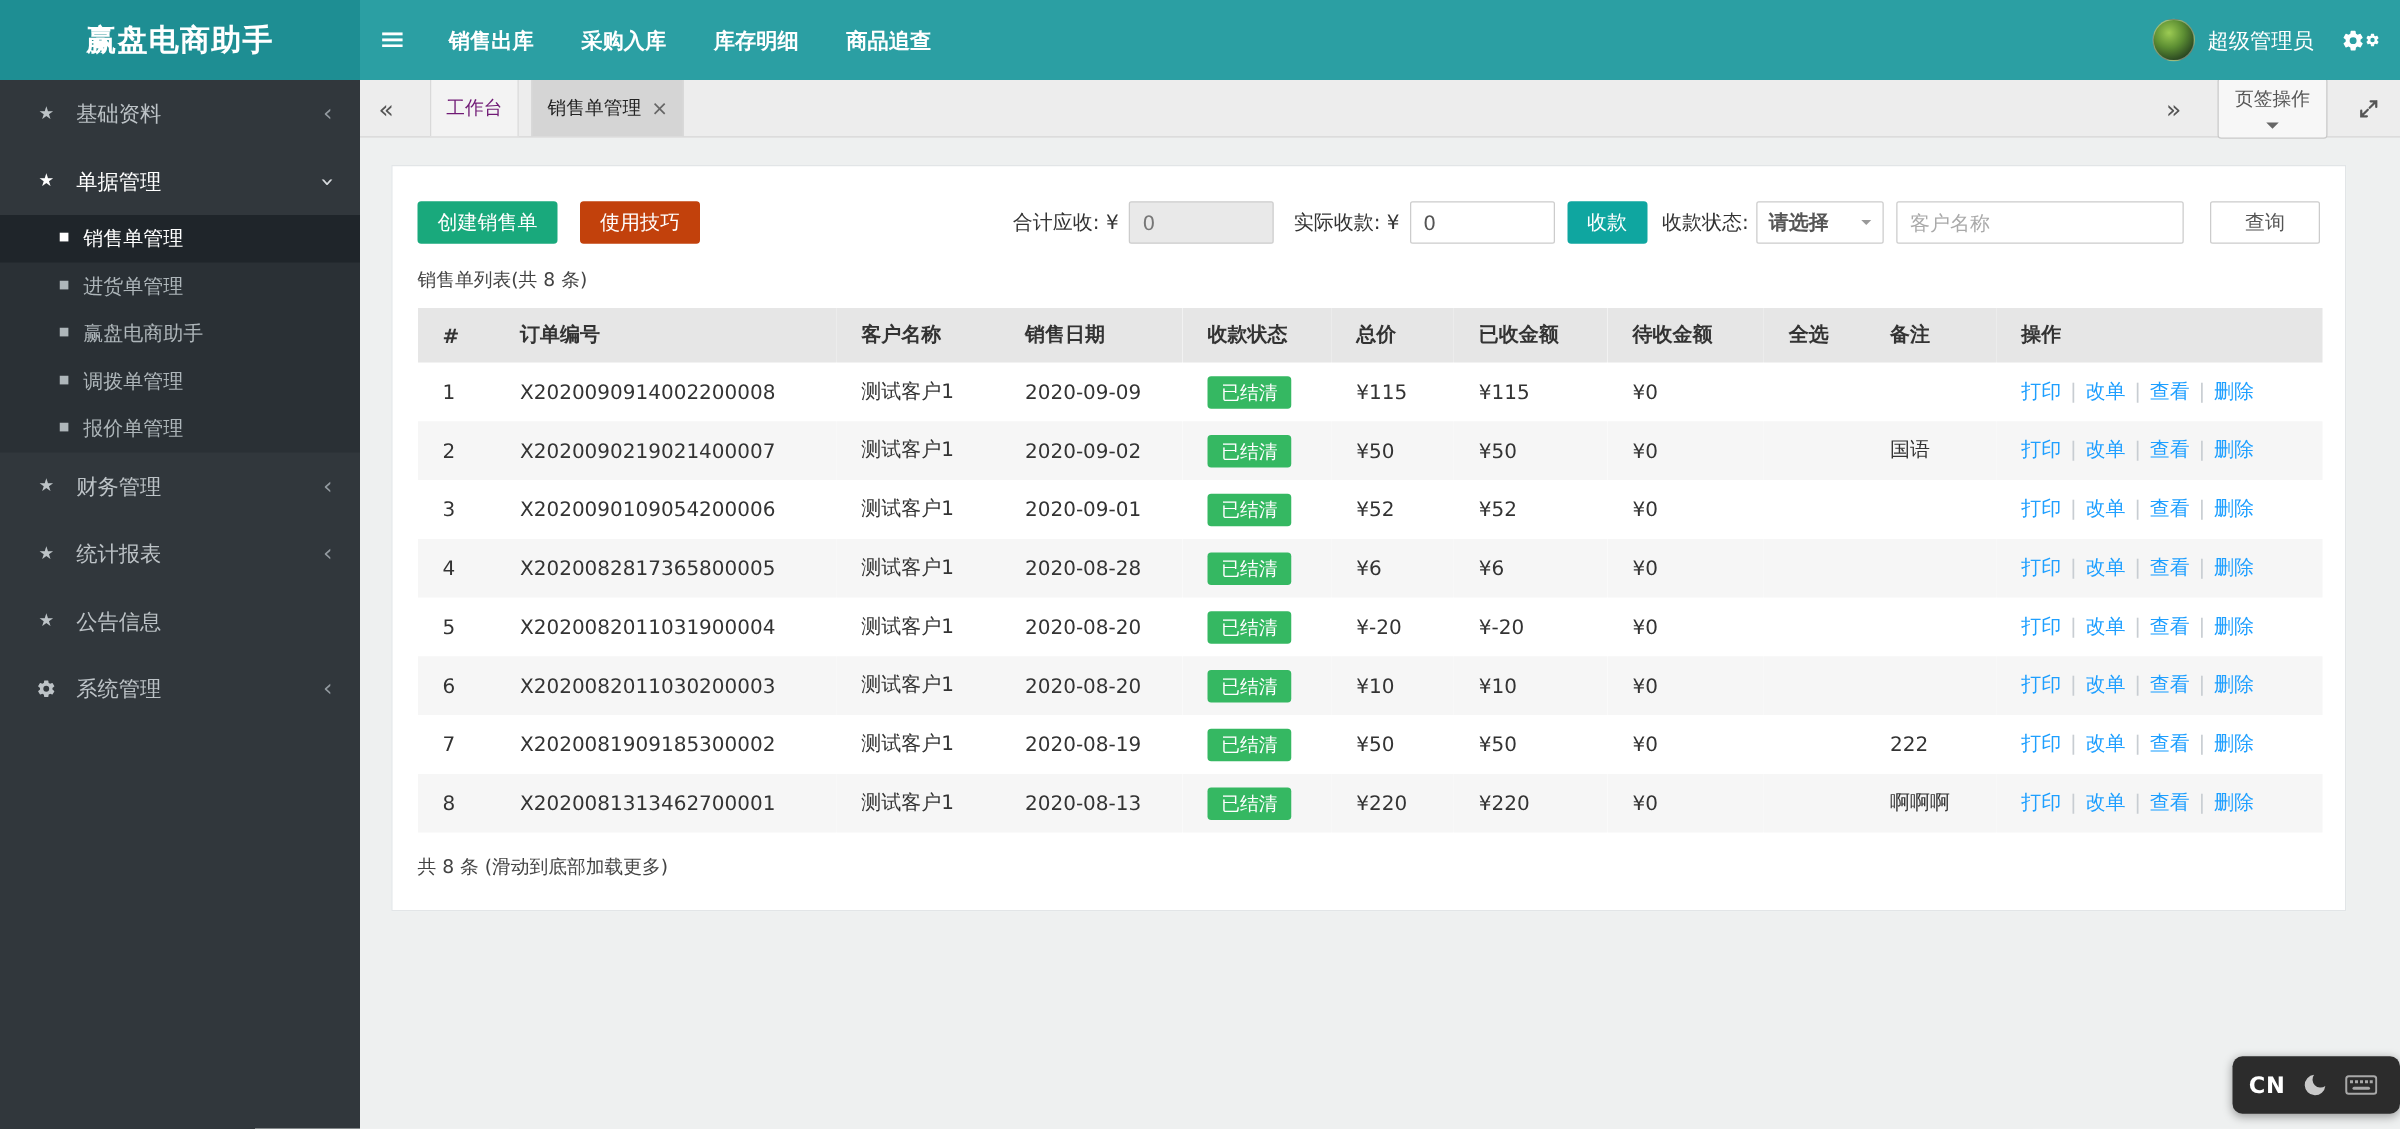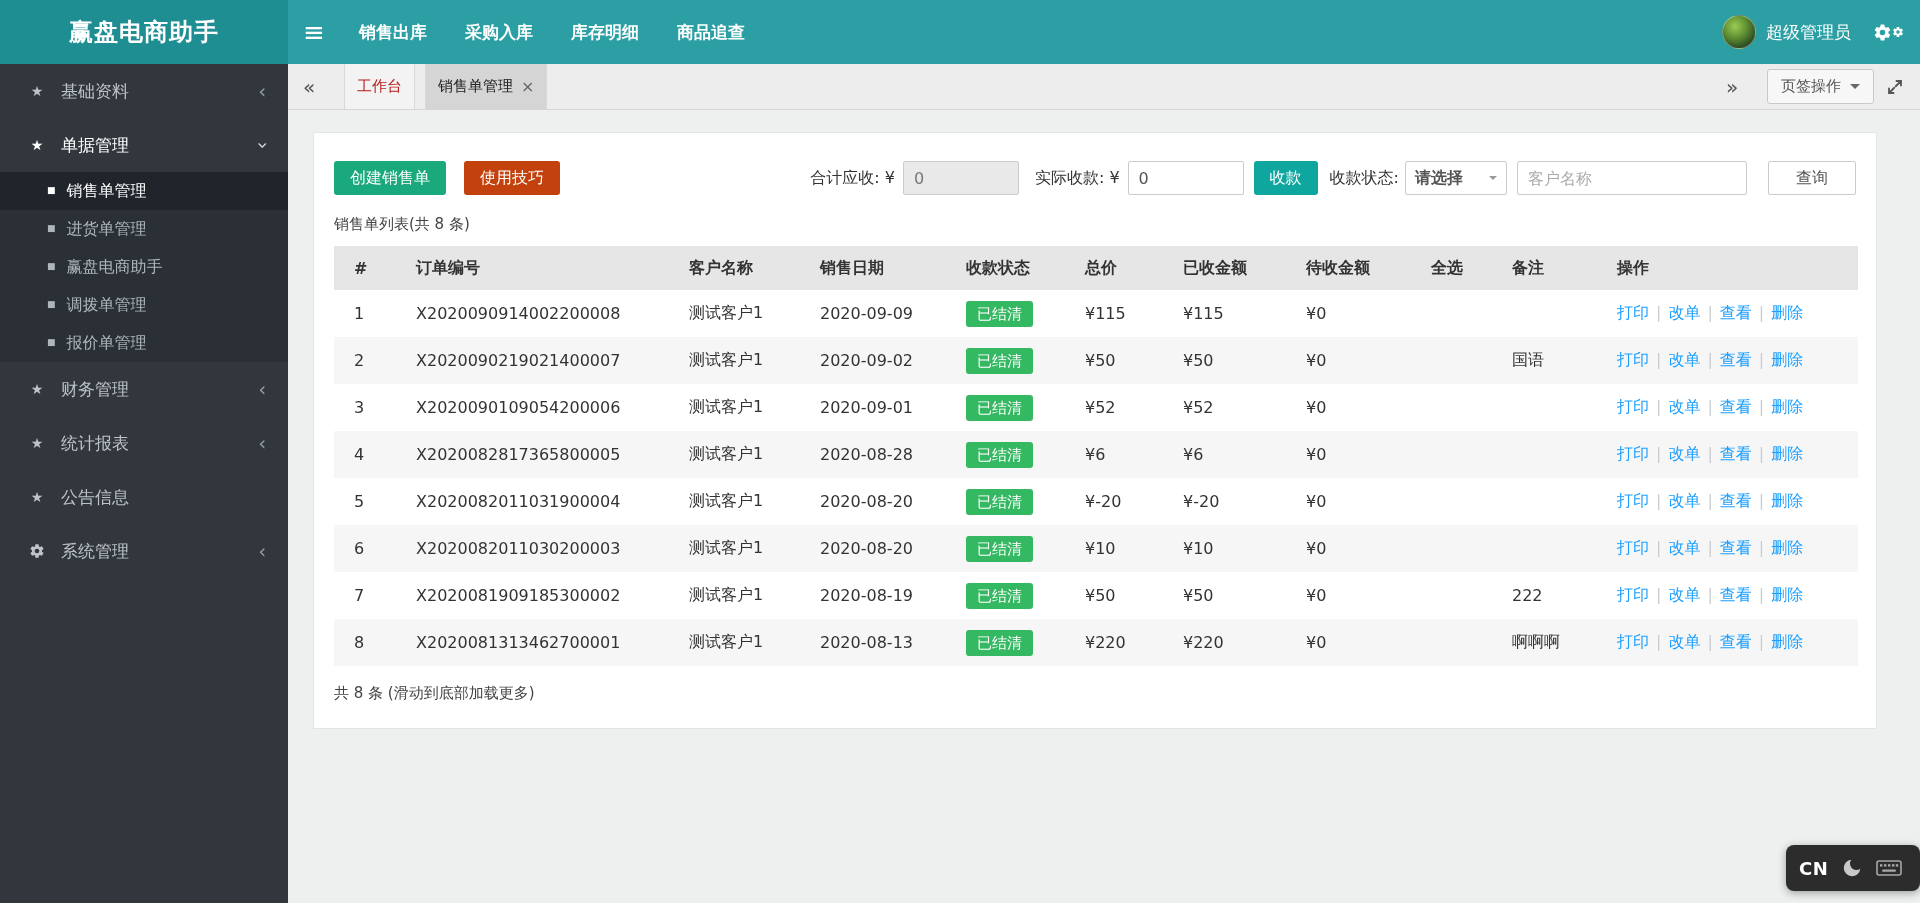--- a/index.html
+++ b/index.html
@@ -17,25 +17,25 @@
   .avatar { width:34px; height:34px; border-radius:50%; flex:none; cursor:pointer;
             background:radial-gradient(circle at 38% 32%, #9ccb53 0%, #5d8f33 40%, #2c4a22 75%, #20262b 100%);
             border:1px solid rgba(255,255,255,.35); }
   .user-name { font-size:17px; margin-left:10px; cursor:pointer; }
   .gear-cluster { display:flex; align-items:center; margin-left:22px; color:#fff; cursor:pointer; position:relative; }
 
   
   .tabbar { position:absolute; top:64px; left:288px; right:0; height:46px; background:#ededed; border-bottom:1px solid #d6d6d6; display:flex; align-items:stretch; z-index:10; }
   .tab-arrow { width:42px; display:flex; align-items:center; justify-content:center; color:#555; font-size:20px; cursor:pointer; }
   .tabs { display:flex; align-items:stretch; margin-left:14px; }
-  .tab { display:flex; align-items:center; padding:0 12px; font-size:15px; color:#b91c1c; border-left:1px solid #d9d9d9; border-right:1px solid #d9d9d9; background:#f3f3f3; cursor:pointer; margin-right:10px; }
+  .tab { display:flex; align-items:center; padding:0 12px; font-size:15px; color:#701a75; border-left:1px solid #d9d9d9; border-right:1px solid #d9d9d9; background:#f3f3f3; cursor:pointer; margin-right:10px; }
   .tab.active { background:#d5d5d5; color:#222; }
   .tab .close { margin-left:8px; color:#666; font-size:16px; line-height:1; cursor:pointer; }
   .tabbar-right { margin-left:auto; display:flex; align-items:center; padding-right:16px; }
-  .tab-ops-btn { display:flex; align-items:center; gap:9px; border:1px solid #c9c9c9; background:#f7f7f7; color:#555; font-size:15px; padding:7px 13px; border-radius:3px; cursor:pointer; margin:0 12px 0 14px; font-family:inherit; }
+  .tab-ops-btn { display:flex; align-items:center; gap:9px; border:1px solid #c9c9c9; background:#f7f7f7; color:#555; font-size:15px; padding:7px 13px; border-radius:3px; cursor:pointer; margin:0 24px 0 14px; font-family:inherit;flex-direction:column; }
   .caret-down { width:0; height:0; border-left:5px solid transparent; border-right:5px solid transparent; border-top:5px solid #666; }
   .caret-down.subtle { border-top-color:#999; border-left-width:4px; border-right-width:4px; border-top-width:4px; }
   .fullscreen { color:#555; display:flex; align-items:center; cursor:pointer; }
 
   
   .sidebar { position:absolute; top:64px; left:0; width:288px; height:839px; background:#31373c; z-index:15; }
   .side-item { height:54px; display:flex; align-items:center; padding:0 22px 0 26px; color:#bdc3c7; font-size:17px; cursor:pointer; }
   .side-item .icon { width:22px; margin-right:13px; font-size:14px; text-align:center; flex:none; display:flex; align-items:center; justify-content:center; }
   .side-item .chev { margin-left:auto; font-size:19px; color:#939aa0; line-height:1; }
   .chev-down { display:inline-block; transform:rotate(-90deg); }

